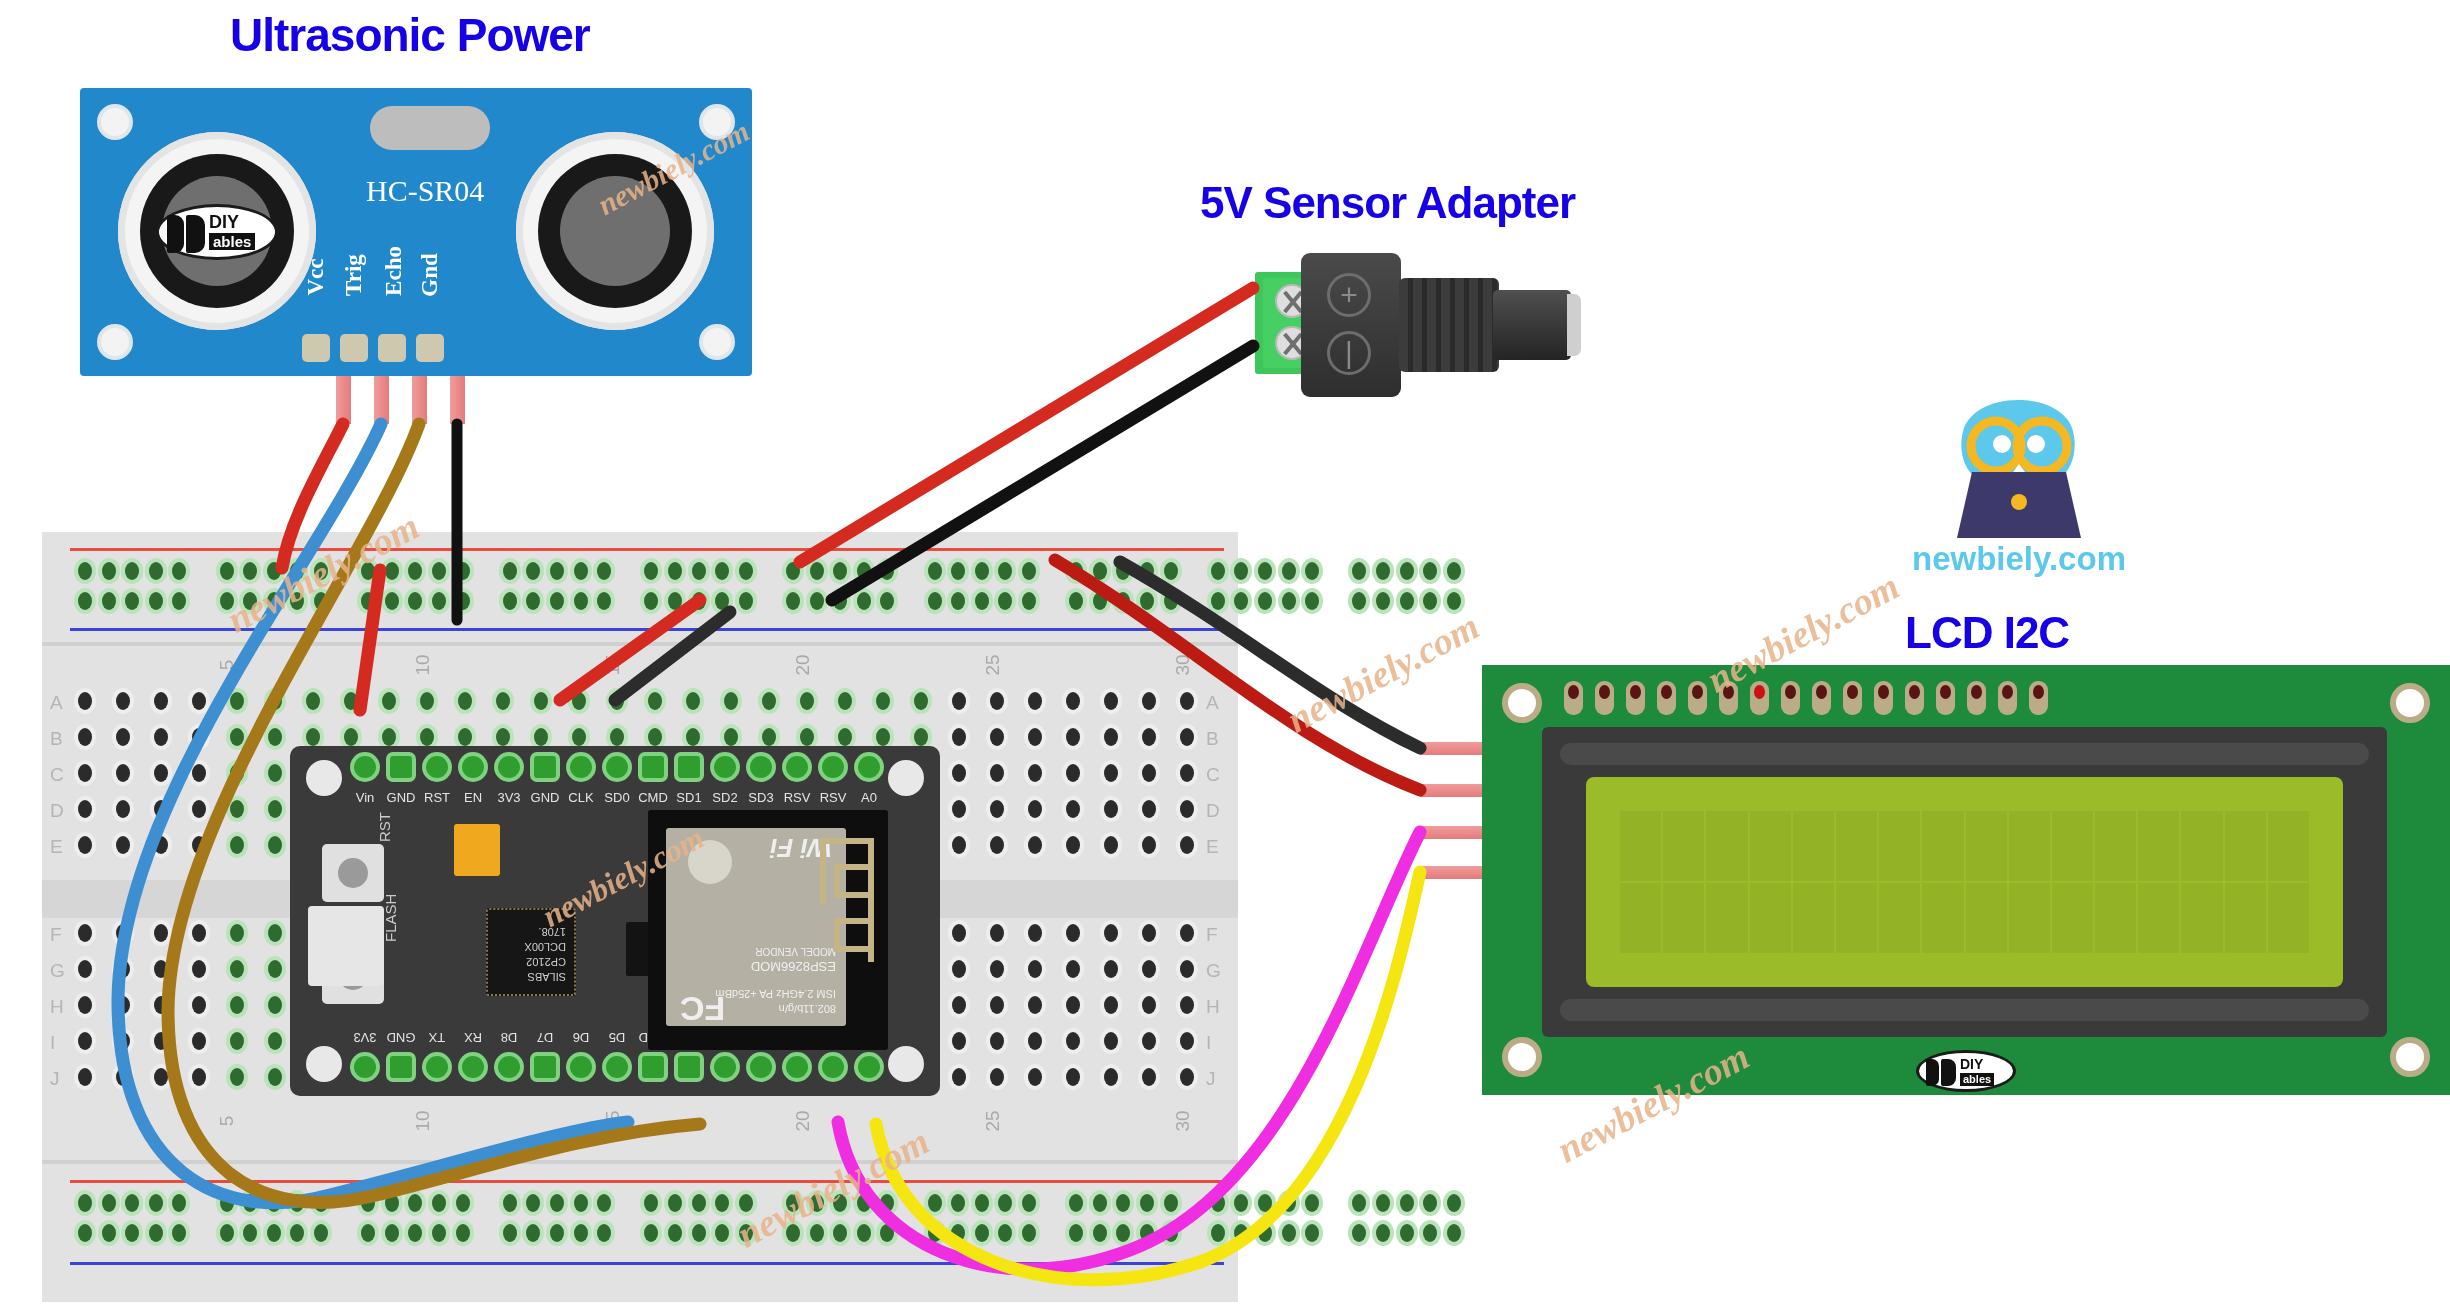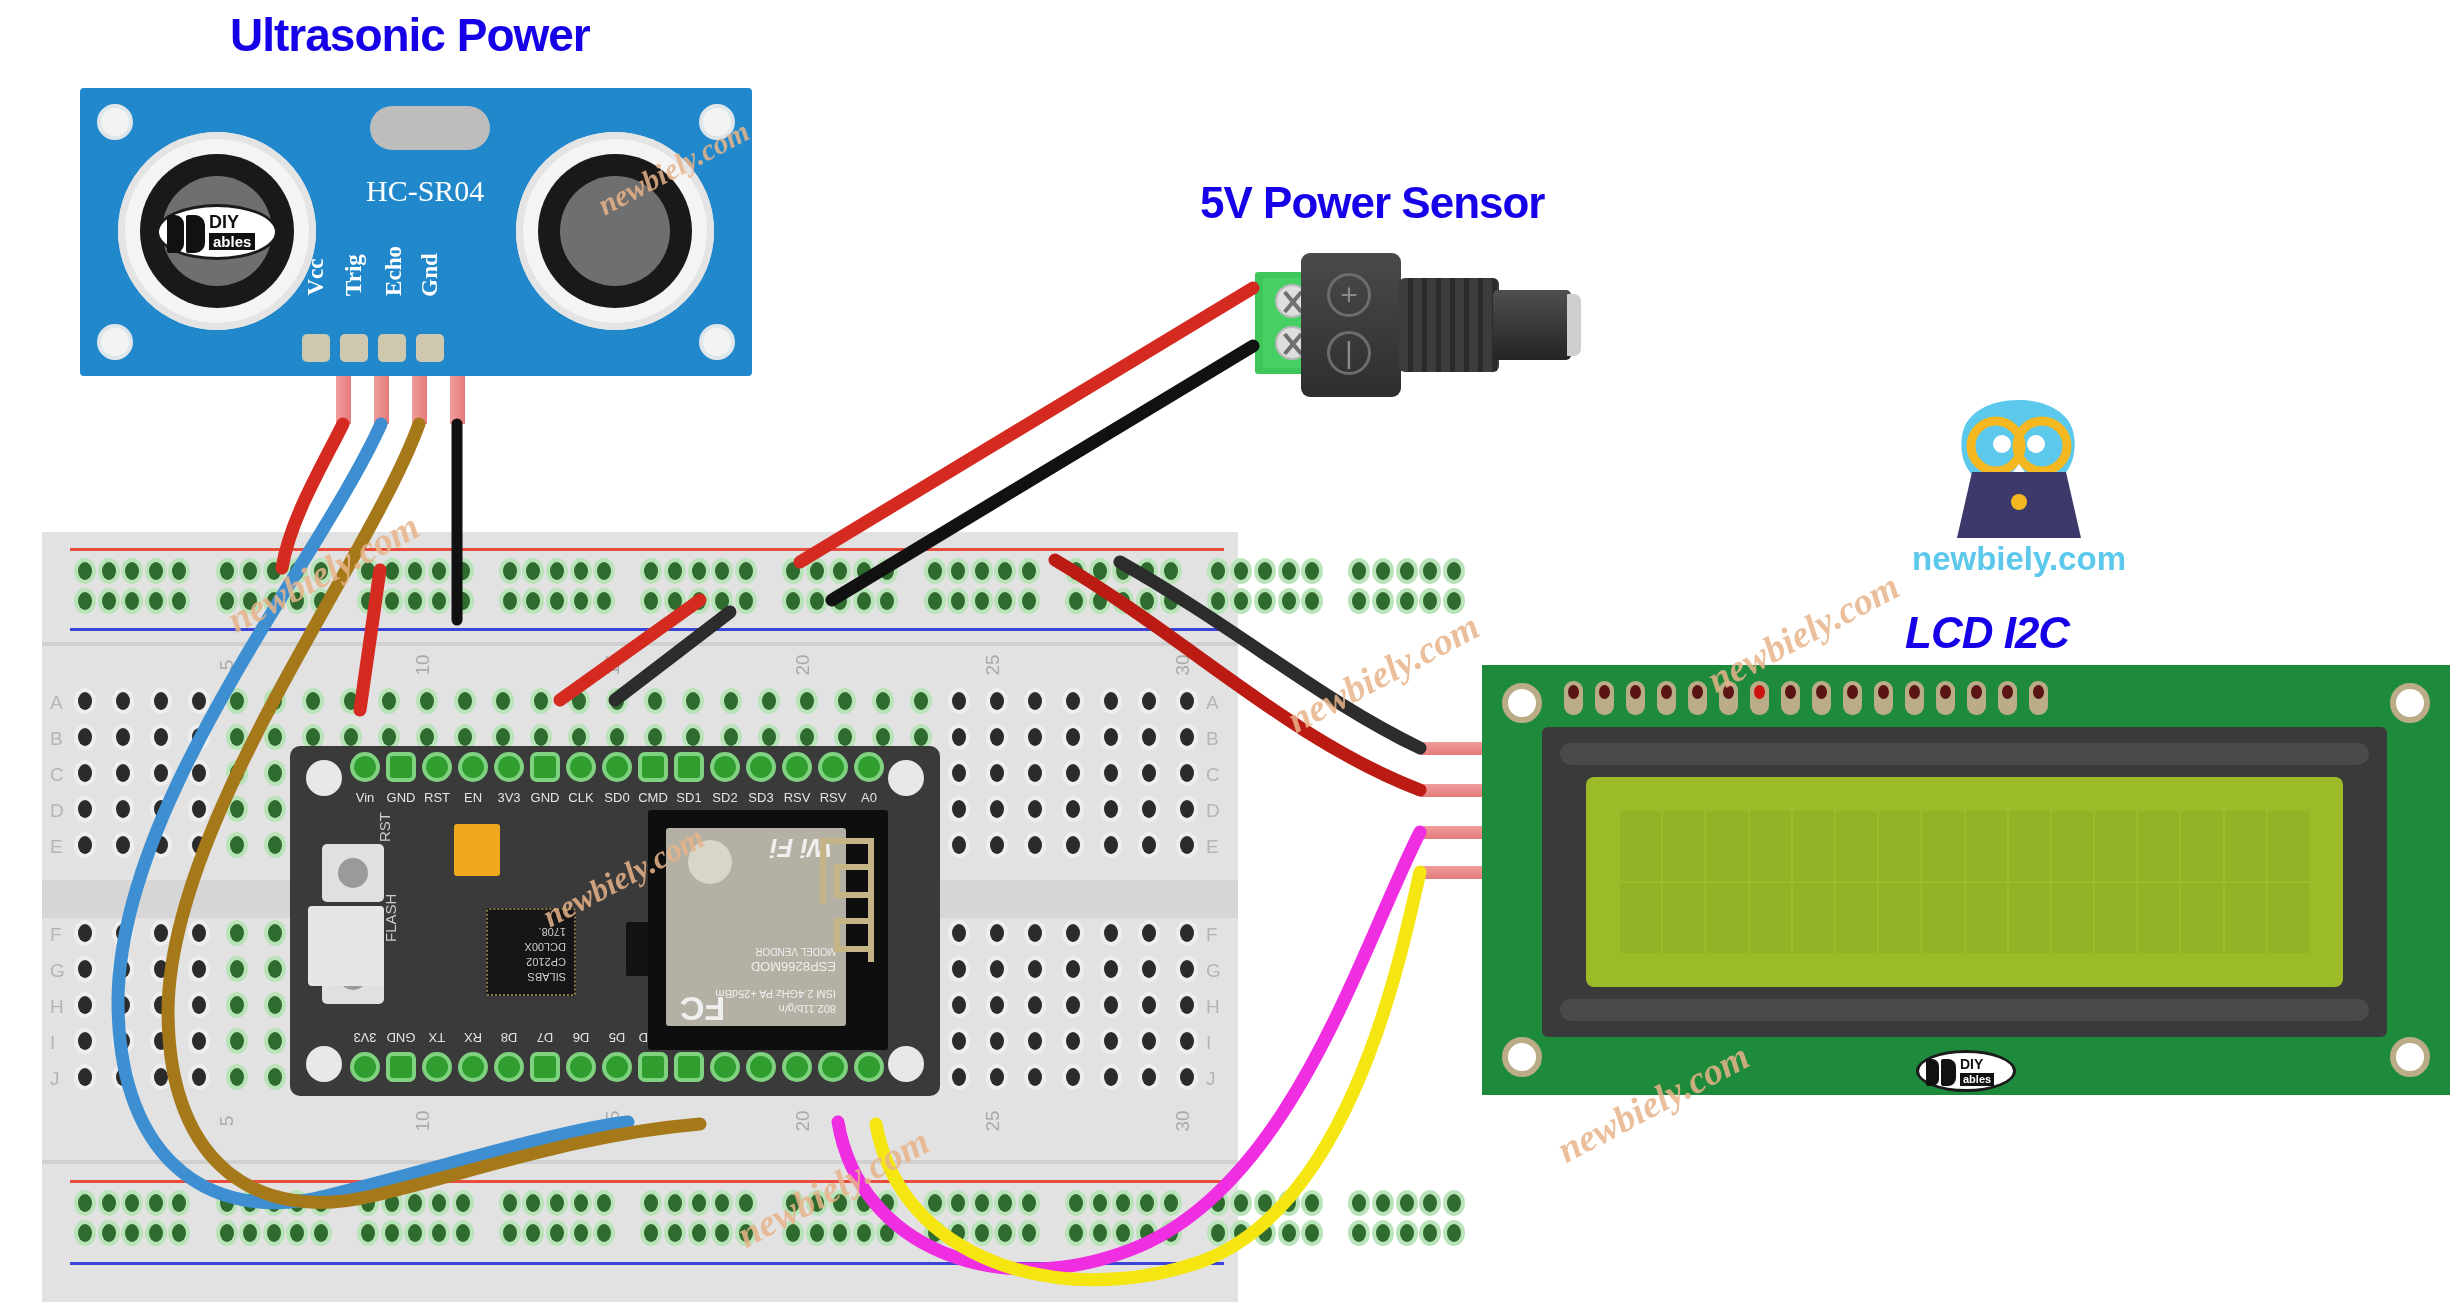--- a/index.html
+++ b/index.html
@@ -3,21 +3,21 @@
 <meta charset="utf-8">
 <title>Wiring Diagram</title>
 <style>
   html,body{margin:0;padding:0;background:#ffffff;}
   body{width:2450px;height:1313px;position:relative;overflow:hidden;
        font-family:"Liberation Sans",sans-serif;}
   .abs{position:absolute;}
   .title{color:#1500e8;font-weight:bold;letter-spacing:-1px;white-space:nowrap;}
   #t-sensor{left:230px;top:8px;font-size:46px;}
   #t-adapter{left:1200px;top:178px;font-size:44px;}
-  #t-lcd{left:1905px;top:608px;font-size:44px;font-style:italic;}
+  #t-lcd{left:1905px;top:608px;font-size:44px;}
   .wm{position:absolute;color:#e8b48a;opacity:.85;font-weight:bold;
       transform:rotate(-28deg);transform-origin:left center;pointer-events:none;
       white-space:nowrap;font-family:"Liberation Serif",serif;font-style:italic;}
   svg{position:absolute;left:0;top:0;overflow:visible;}
 </style>
 </head>
 <body>
 
 <div class="abs title" id="t-sensor">Ultrasonic Power</div>
 
@@ -63,21 +63,21 @@
     <div class="abs" style="left:58px;top:28px;width:68px;font-size:23px;font-weight:bold;color:#fff;font-family:'Liberation Serif',serif;transform:rotate(-90deg);text-align:center;">Echo</div>
     <div class="abs" style="left:98px;top:32px;width:60px;font-size:23px;font-weight:bold;color:#fff;font-family:'Liberation Serif',serif;transform:rotate(-90deg);text-align:center;">Gnd</div>
   </div>
 </div>
 
 <div class="abs" style="left:336px;top:376px;width:15px;height:48px;background:linear-gradient(90deg,#f09c9c,#e57b7b);"></div>
 <div class="abs" style="left:374px;top:376px;width:15px;height:48px;background:linear-gradient(90deg,#f09c9c,#e57b7b);"></div>
 <div class="abs" style="left:412px;top:376px;width:15px;height:48px;background:linear-gradient(90deg,#f09c9c,#e57b7b);"></div>
 <div class="abs" style="left:450px;top:376px;width:15px;height:48px;background:linear-gradient(90deg,#f09c9c,#e57b7b);"></div>
 
-<div class="abs title" id="t-adapter">5V Power Sensor</div>
+<div class="abs title" id="t-adapter">5V Sensor Adapter</div>
 
 <div class="abs" style="left:1255px;top:250px;width:400px;height:150px;">
   <div class="abs" style="left:0px;top:22px;width:65px;height:102px;background:#3ec65a;border-radius:3px;">
     <div class="abs" style="left:8px;top:6px;right:4px;bottom:6px;background:#46cf62;border-radius:2px;"></div>
     <div class="abs" style="left:20px;top:12px;width:34px;height:34px;border-radius:50%;background:#dedede;border:2px solid #b9b9b9;box-sizing:border-box;">
       <div class="abs" style="left:14px;top:3px;width:4px;height:26px;background:#6f6f6f;transform:rotate(40deg);"></div>
       <div class="abs" style="left:14px;top:3px;width:4px;height:26px;background:#6f6f6f;transform:rotate(-40deg);"></div>
     </div>
     <div class="abs" style="left:20px;top:54px;width:34px;height:34px;border-radius:50%;background:#dedede;border:2px solid #b9b9b9;box-sizing:border-box;">
       <div class="abs" style="left:14px;top:3px;width:4px;height:26px;background:#6f6f6f;transform:rotate(40deg);"></div>

